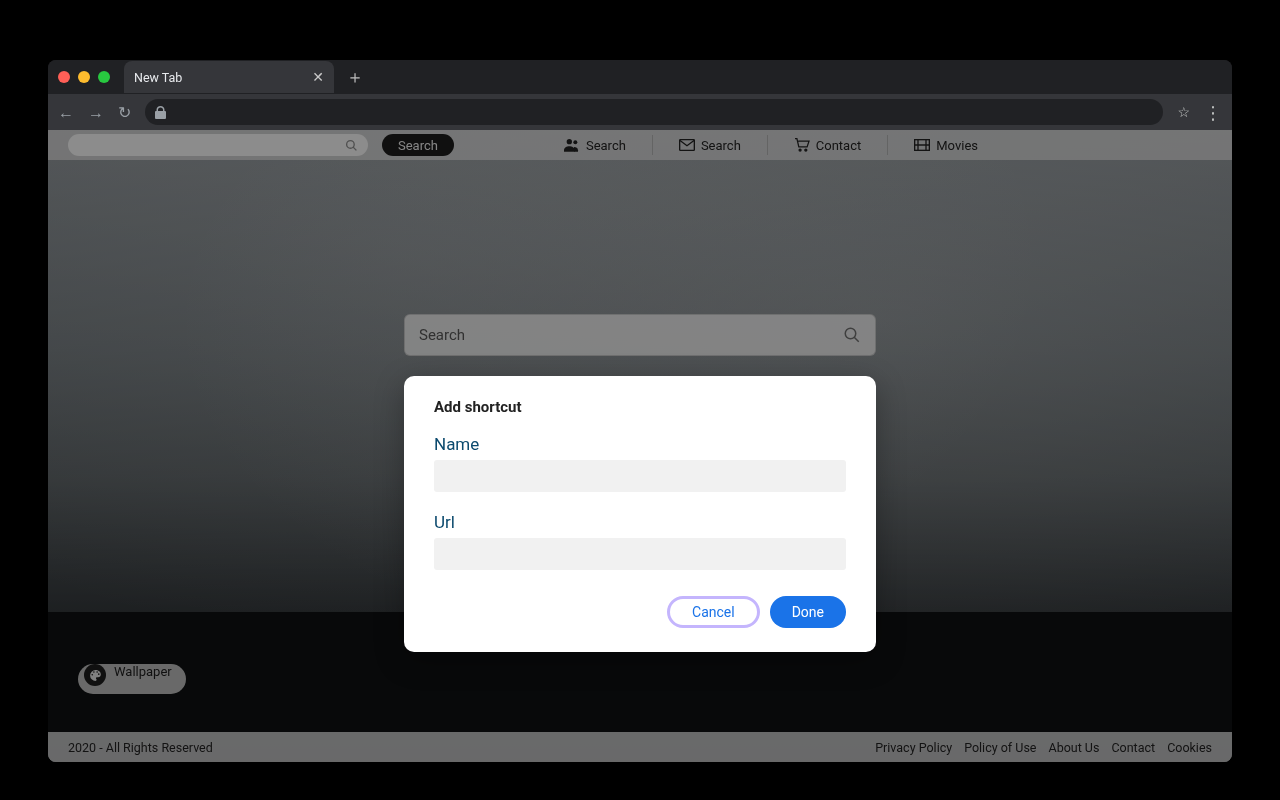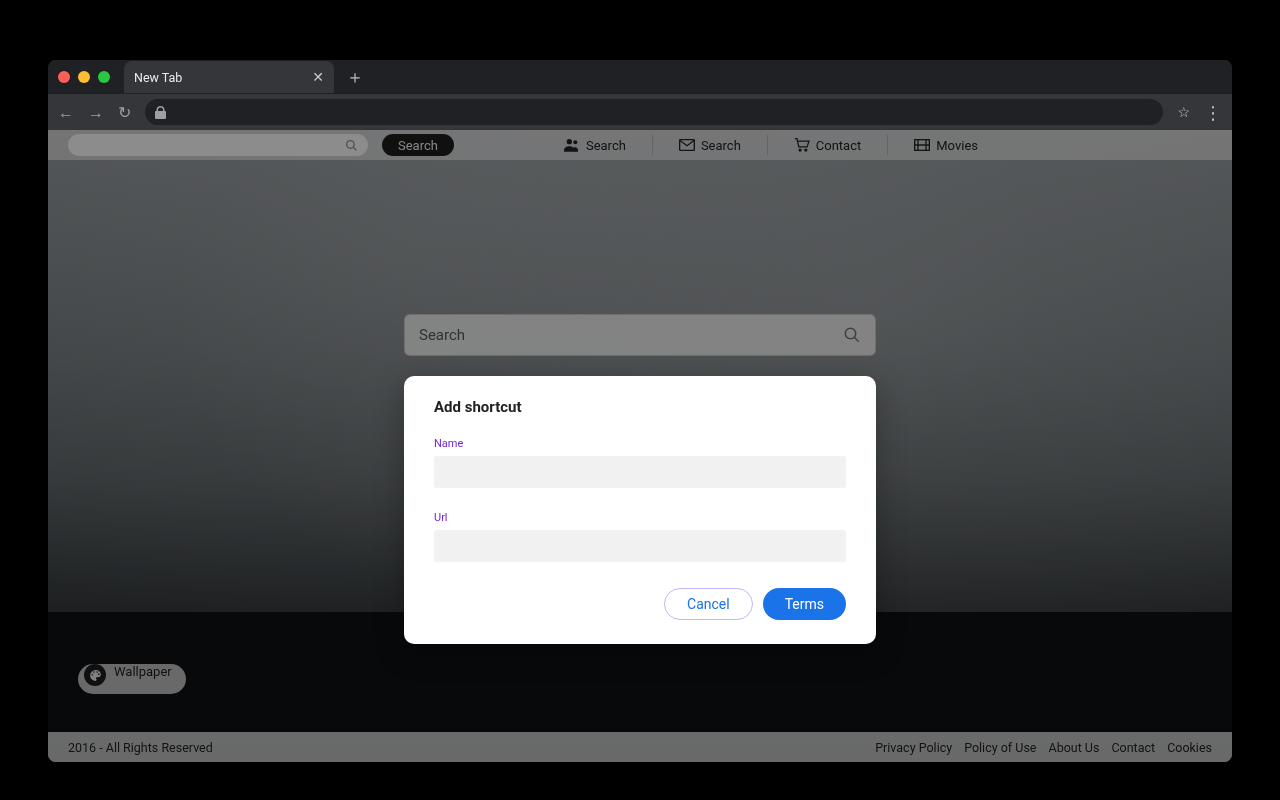--- a/index.html
+++ b/index.html
@@ -53,25 +53,25 @@
   .wallpill { position: absolute; left: 30px; bottom: 68px; height: 30px; background: rgba(200,200,200,0.9); border-radius: 15px; display: flex; padding: 0 14px 0 6px; gap: 8px; font-size: 13px; color: #1c1c1c; }
   .wallpill .circ { width: 22px; height: 22px; border-radius: 50%; background: #1c1c1c; display:flex; align-items:center; justify-content:center; color:#ddd; font-size:12px;}
   
   .footer { position: absolute; left:0; right:0; bottom:0; height: 30px; background: rgba(200,200,200,0.9); display:flex; align-items:center; padding:0 20px; font-size:12.5px; color:#222; }
   .footer .left { flex:1; }
   .footer .links { display:flex; gap:12px; }
   
   .dim { position:absolute; inset:0; background: rgba(0,0,0,0.42); }
   .modal { position:absolute; left:50%; top:246px; transform:translateX(-50%); width:472px; background:#fff; border-radius:10px; padding:22px 30px 24px 30px; font-size:14px; color:#222; box-shadow: 0 8px 30px rgba(0,0,0,0.3); }
   .modal h3 { font-weight:700; font-size:15px; margin-bottom:18px; }
-  .modal label { font-size:11px; color:#6d28d9; }
+  .modal label { font-size:17px; color:#0c4a6e; }
   .modal .field { width:100%; height:32px; background:#f1f1f1; border:none; border-radius:3px; margin-top:6px; margin-bottom:20px; padding:0 8px; font-size:13px; }
   .modal .actions { display:flex; justify-content:flex-end; gap:10px; margin-top:6px; }
   .btn { height:32px; border-radius:16px; padding:0 22px; font-size:14px; display:flex; align-items:center; justify-content:center; cursor:pointer; }
-  .btn.cancel { background:#fff; border:1px solid #c4b5fd; color:#1a73e8; }
+  .btn.cancel { background:#fff; border:3px solid #c4b5fd; color:#1a73e8; }
   .btn.done { background:#1a73e8; color:#fff; border:none; }
   svg { display:block; }
 </style>
 </head>
 <body>
 
 <div class="frame">
 
   <div class="tabbar">
     <div class="traffic">
@@ -179,21 +179,21 @@
     <div class="wallpill">
       <span class="circ">
         <svg width="13" height="13" viewBox="0 0 24 24" fill="#ddd">
             <path d="M12 2a10 10 0 1 0 0 20c1 0 2-.8 2-2 0-.6-.3-1-.6-1.4-.3-.4-.6-.9-.6-1.6 0-1.2 1-2 2-2h2c3 0 5-2 5-5 0-4.8-4.5-8-10-8zM6 12a1.5 1.5 0 1 1 0-3 1.5 1.5 0 0 1 0 3zm3-5a1.5 1.5 0 1 1 0-3 1.5 1.5 0 0 1 0 3zm6 0a1.5 1.5 0 1 1 0-3 1.5 1.5 0 0 1 0 3zm3 4a1.5 1.5 0 1 1 0-3 1.5 1.5 0 0 1 0 3z"></path>
           </svg>
       </span>
       <span>Wallpaper</span>
     </div>
 
     <div class="footer">
-      <div class="left">2016 - All Rights Reserved</div>
+      <div class="left">2020 - All Rights Reserved</div>
       <div class="links">
         <span>Privacy Policy</span>
         <span>Policy of Use</span>
         <span>About Us</span>
         <span>Contact</span>
         <span>Cookies</span>
       </div>
     </div>
 
     <div class="dim"></div>
@@ -202,19 +202,19 @@
       <h3>Add shortcut</h3>
       <label>Name</label>
       <input class="field" value="" style="">
       <label>Url</label>
       <input class="field" value="" style="">
       <div class="actions">
         <div class="btn cancel">
           <span>Cancel</span>
         </div>
         <div class="btn done">
-          <span>Terms</span>
+          <span>Done</span>
         </div>
       </div>
     </div>
 
   </div>
 </div>
 
 </body></html>

